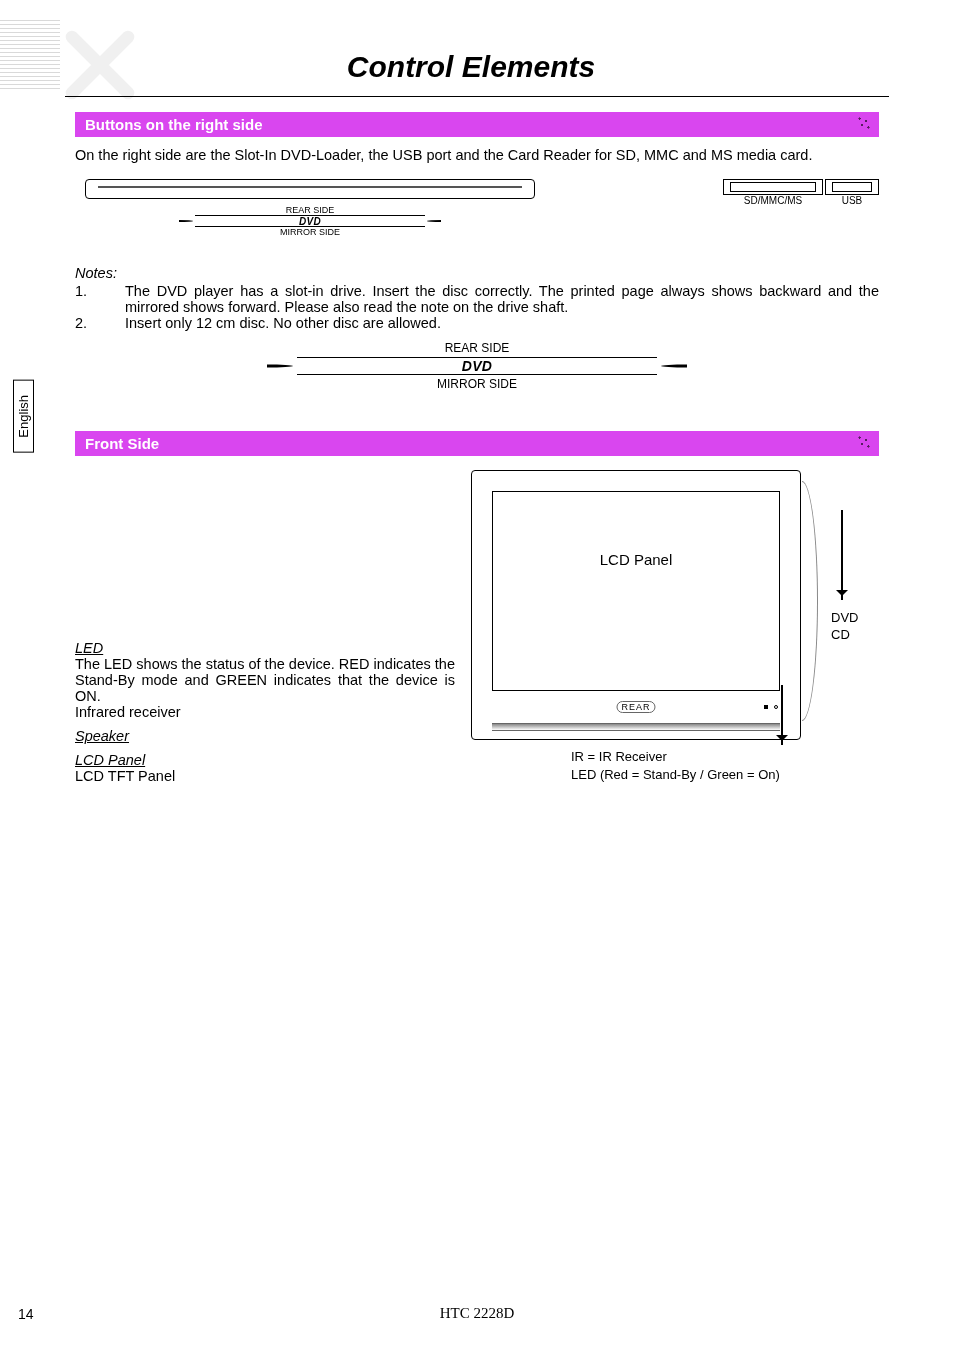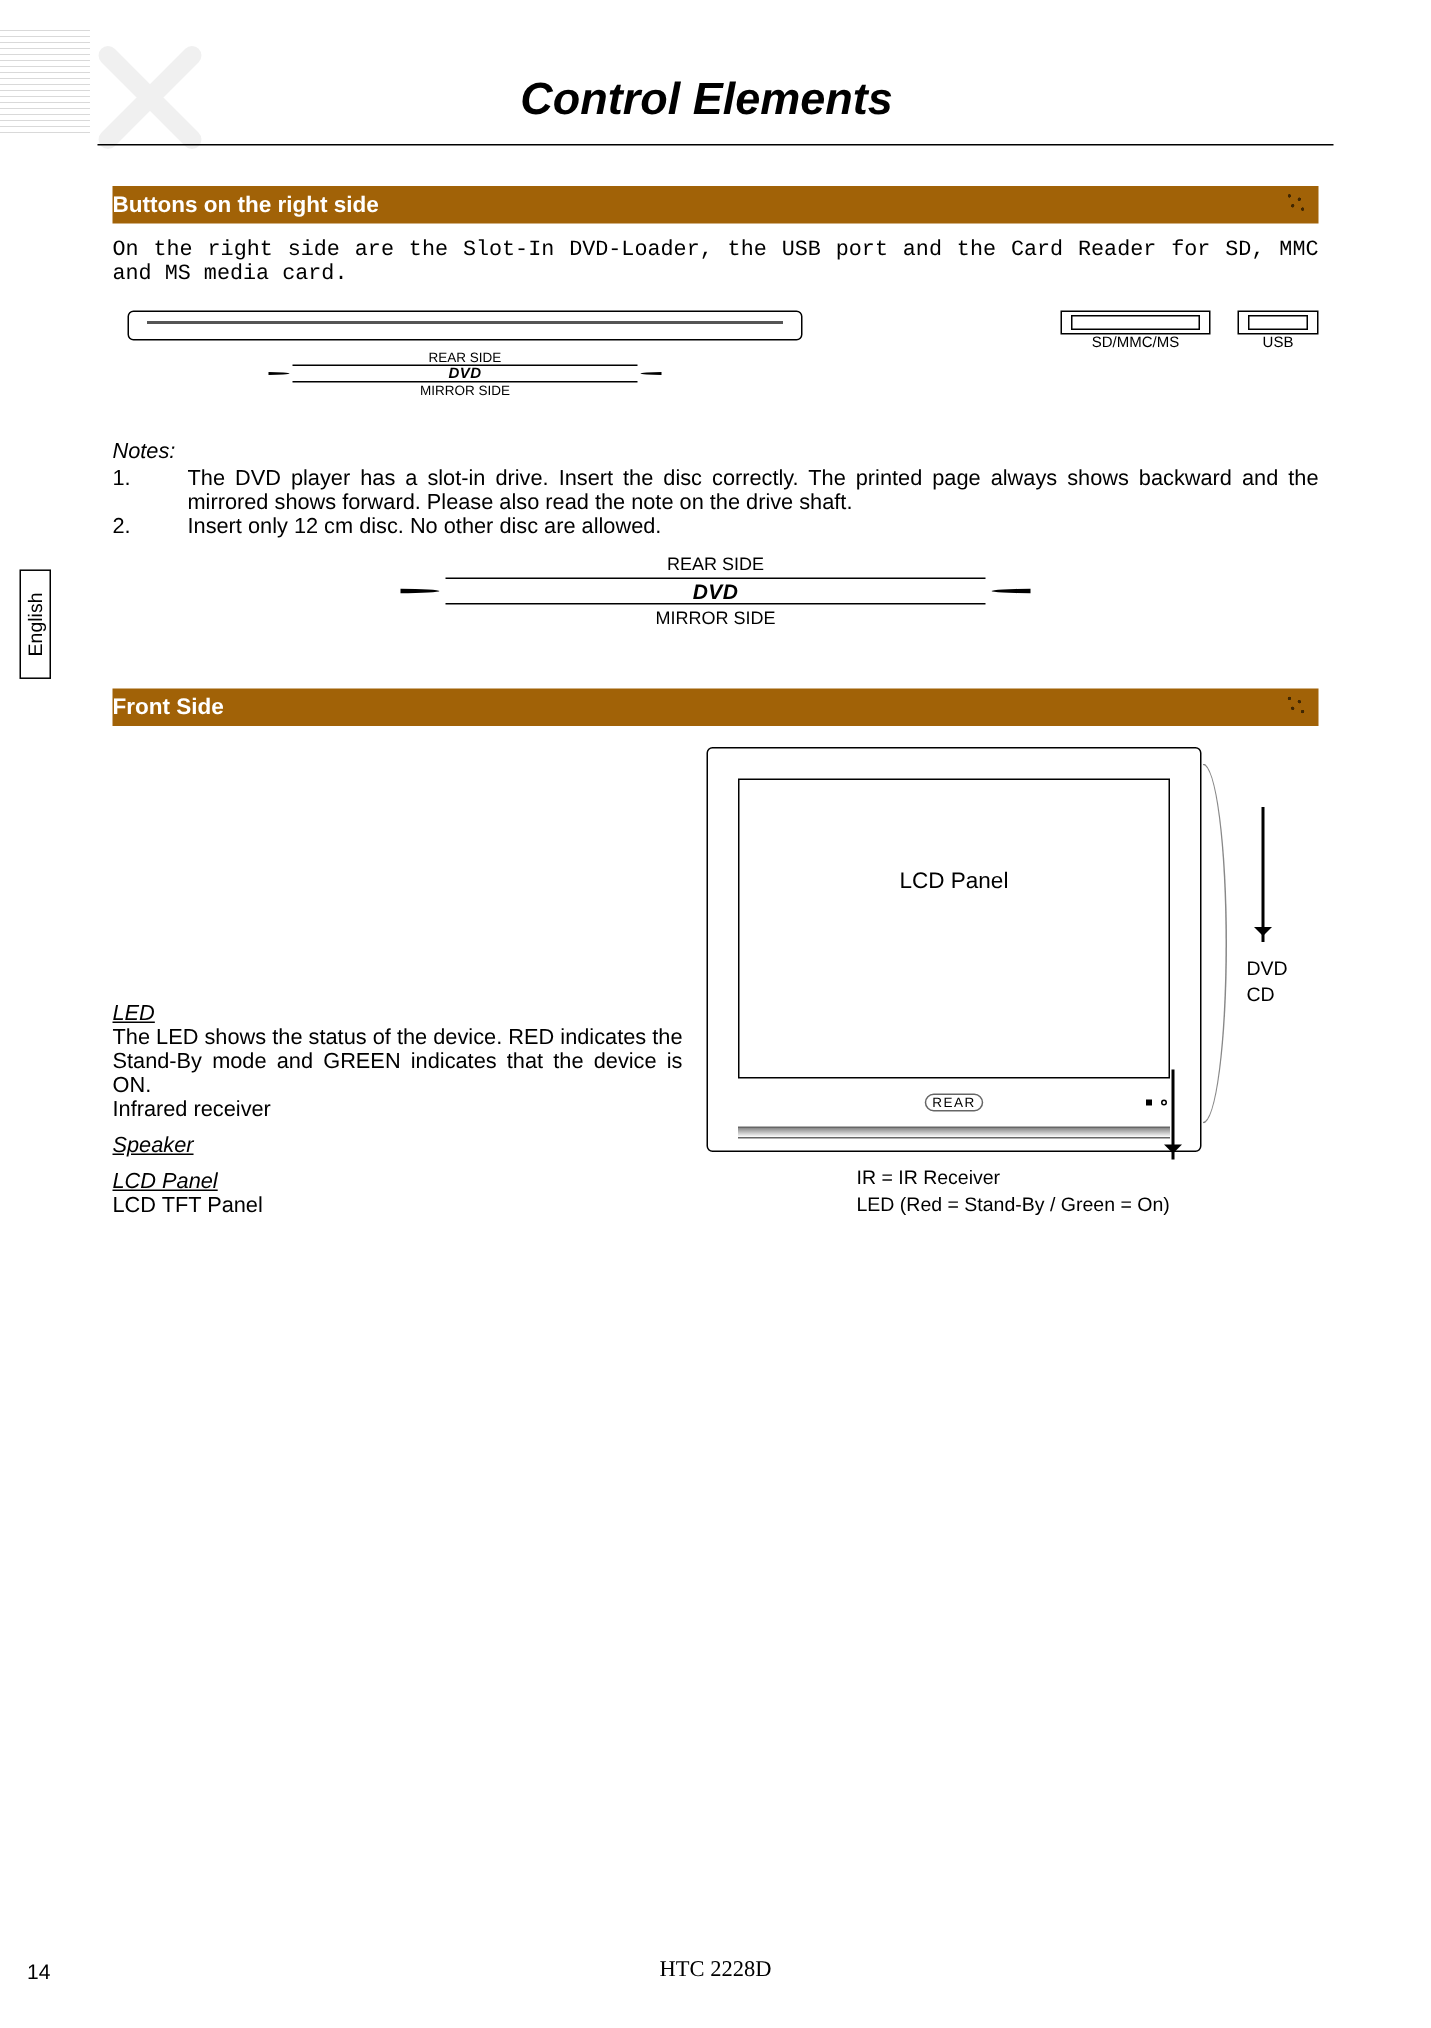--- a/index.html
+++ b/index.html
@@ -37,41 +37,40 @@
     position: absolute;
     left: 65px; right: 65px;
     border-top: 1px solid #000;
   }
   .content {
     position: absolute;
     top: 112px;
     left: 75px; right: 75px;
   }
   .section-bar {
-    background: #a16207;
+    background: #d946ef;
     color: #fff;
     font-weight: bold;
-    padding: 4px 0;
+    padding: 4px 10px;
     font-size: 15px;
     position: relative;
-    margin-top: 12px;
   }
   .section-bar::after {
     content: "";
     position: absolute;
     right: 4px; top: 0;
     width: 22px; height: 22px;
     background:
       radial-gradient(circle at 30% 30%, #000 1px, transparent 1.3px),
       radial-gradient(circle at 60% 40%, #000 1px, transparent 1.3px),
       radial-gradient(circle at 40% 60%, #000 1px, transparent 1.3px),
       radial-gradient(circle at 70% 70%, #000 1px, transparent 1.3px);
     opacity: .6;
   }
-  .intro { margin-top: 10px; text-align: justify; font-family: Liberation Mono, monospace; }
+  .intro { margin-top: 10px; text-align: justify; }
   .row1 {
     display: flex; align-items: flex-start;
     margin-top: 16px;
   }
   .side-view { flex: 1; }
   .slot-outline {
     width: 450px; height: 20px;
     border: 1.5px solid #000;
     border-radius: 4px;
     margin-left: 10px;
@@ -87,21 +86,21 @@
     border-top:1px solid #000; border-bottom:1px solid #000;
     height:12px; display:flex; align-items:center; justify-content:center;
     position: relative;
   }
   .dvd-logo-wrap::before, .dvd-logo-wrap::after {
     content:""; position:absolute; top:50%; width:14px; height:2px; background:#000;
   }
   .dvd-logo-wrap::before { left:-16px; transform: translateY(-50%) scaleX(1); border-radius: 0 100% 100% 0 / 0 50% 50% 0;}
   .dvd-logo-wrap::after { right:-16px; transform: translateY(-50%); border-radius: 100% 0 0 100% / 50% 0 0 50%;}
   .dvd-logo { font-size: 10px; font-weight: bold; font-style: italic; letter-spacing: .3px;}
-  .ports { margin-left:auto; text-align:center; display:flex; gap:18px; font-size:10px; }
+  .ports { margin-left:auto; text-align:center; display:flex; gap:2px; font-size:10px; }
   .port-box {
     border:1.5px solid #000; width:100px; height:16px; position:relative;
   }
   .port-box.small { width:54px; }
   .port-box::after{content:"";position:absolute;inset:2px 6px;border:1px solid #000;}
   .notes { margin-top: 28px; font-style: italic; }
   .notes-list { font-style: normal; margin-top: 2px; }
   .notes-list .row { display:flex; }
   .notes-list .num { width:50px; flex:none; }
   .notes-list .txt { flex:1; text-align: justify; }

